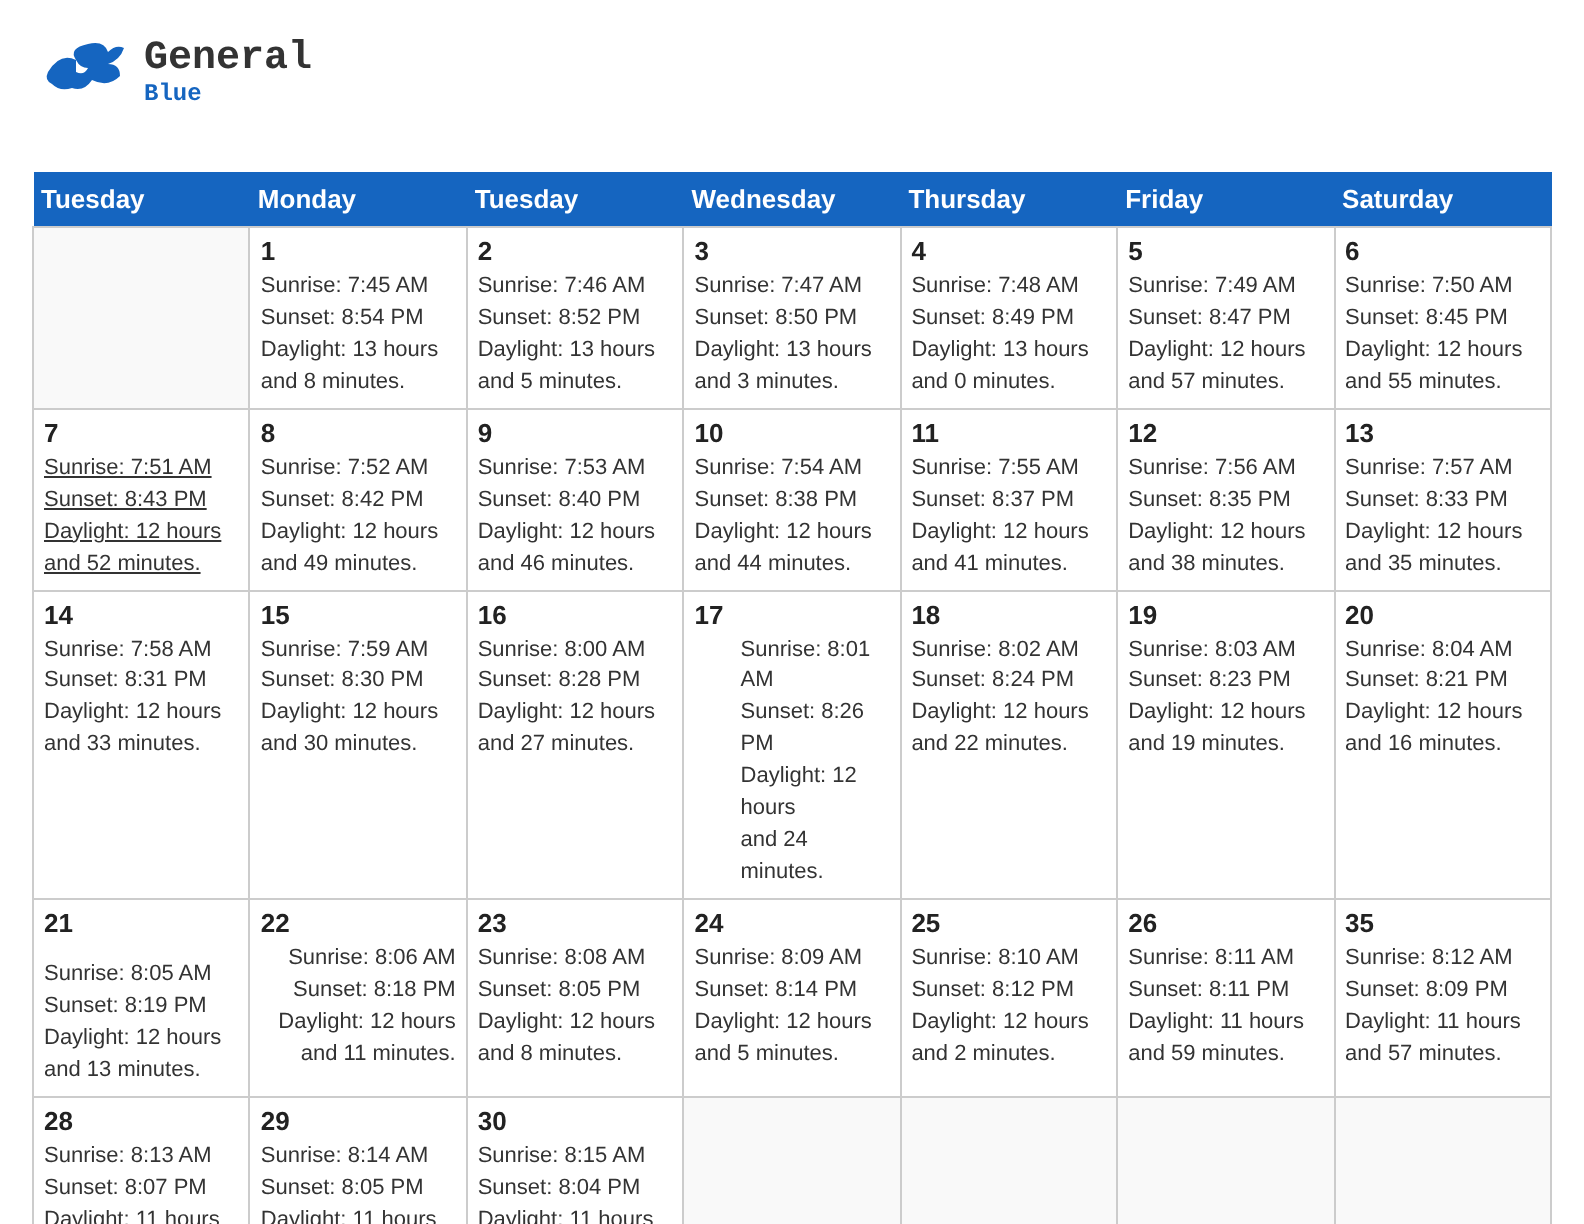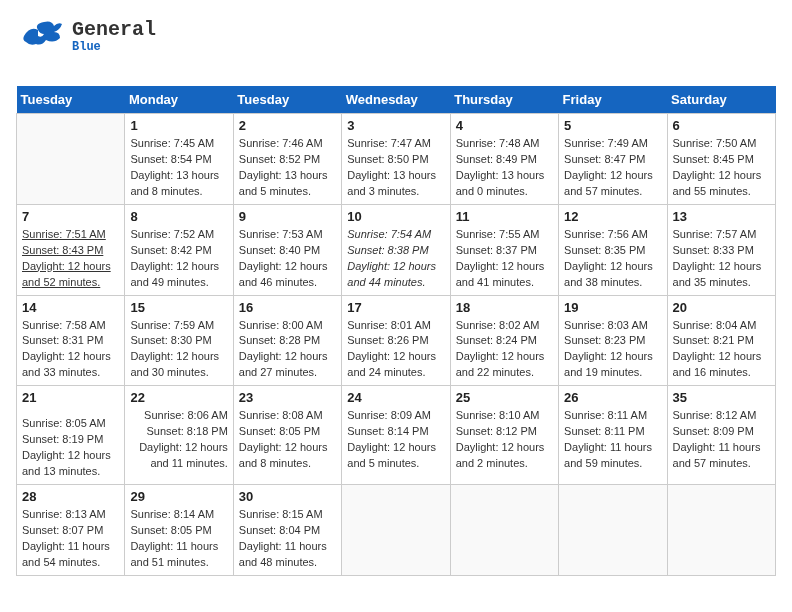--- a/index.html
+++ b/index.html
@@ -167,21 +167,21 @@
         </td>
         <td>
           <div class="day-number">9</div>
           <div class="day-info" style="white-space: pre-line;">Sunrise: 7:53 AM
 Sunset: 8:40 PM
 Daylight: 12 hours
 and 46 minutes.</div>
         </td>
         <td>
           <div class="day-number">10</div>
-          <div class="day-info" style="white-space: pre-line; font-style: italic;">Sunrise: 7:54 AM
+          <div class="day-info" style="white-space: pre-line;">Sunrise: 7:54 AM
 Sunset: 8:38 PM
 Daylight: 12 hours
 and 44 minutes.</div>
         </td>
         <td>
           <div class="day-number">11</div>
           <div class="day-info" style="white-space: pre-line;">Sunrise: 7:55 AM
 Sunset: 8:37 PM
 Daylight: 12 hours
 and 41 minutes.</div>
@@ -218,21 +218,21 @@
         </td>
         <td>
           <div class="day-number">16</div>
           <div class="day-info" style="white-space: pre-line;">Sunrise: 8:00 AM
 Sunset: 8:28 PM
 Daylight: 12 hours
 and 27 minutes.</div>
         </td>
         <td>
           <div class="day-number">17</div>
-          <div class="day-info" style="white-space: pre-line;">Sunrise: 8:01 AM
+          <div class="day-info" style="white-space: pre-line; margin-left: 23px;">Sunrise: 8:01 AM
 Sunset: 8:26 PM
 Daylight: 12 hours
 and 24 minutes.</div>
         </td>
         <td>
           <div class="day-number">18</div>
           <div class="day-info" style="white-space: pre-line;">Sunrise: 8:02 AM
 Sunset: 8:24 PM
 Daylight: 12 hours
 and 22 minutes.</div>

